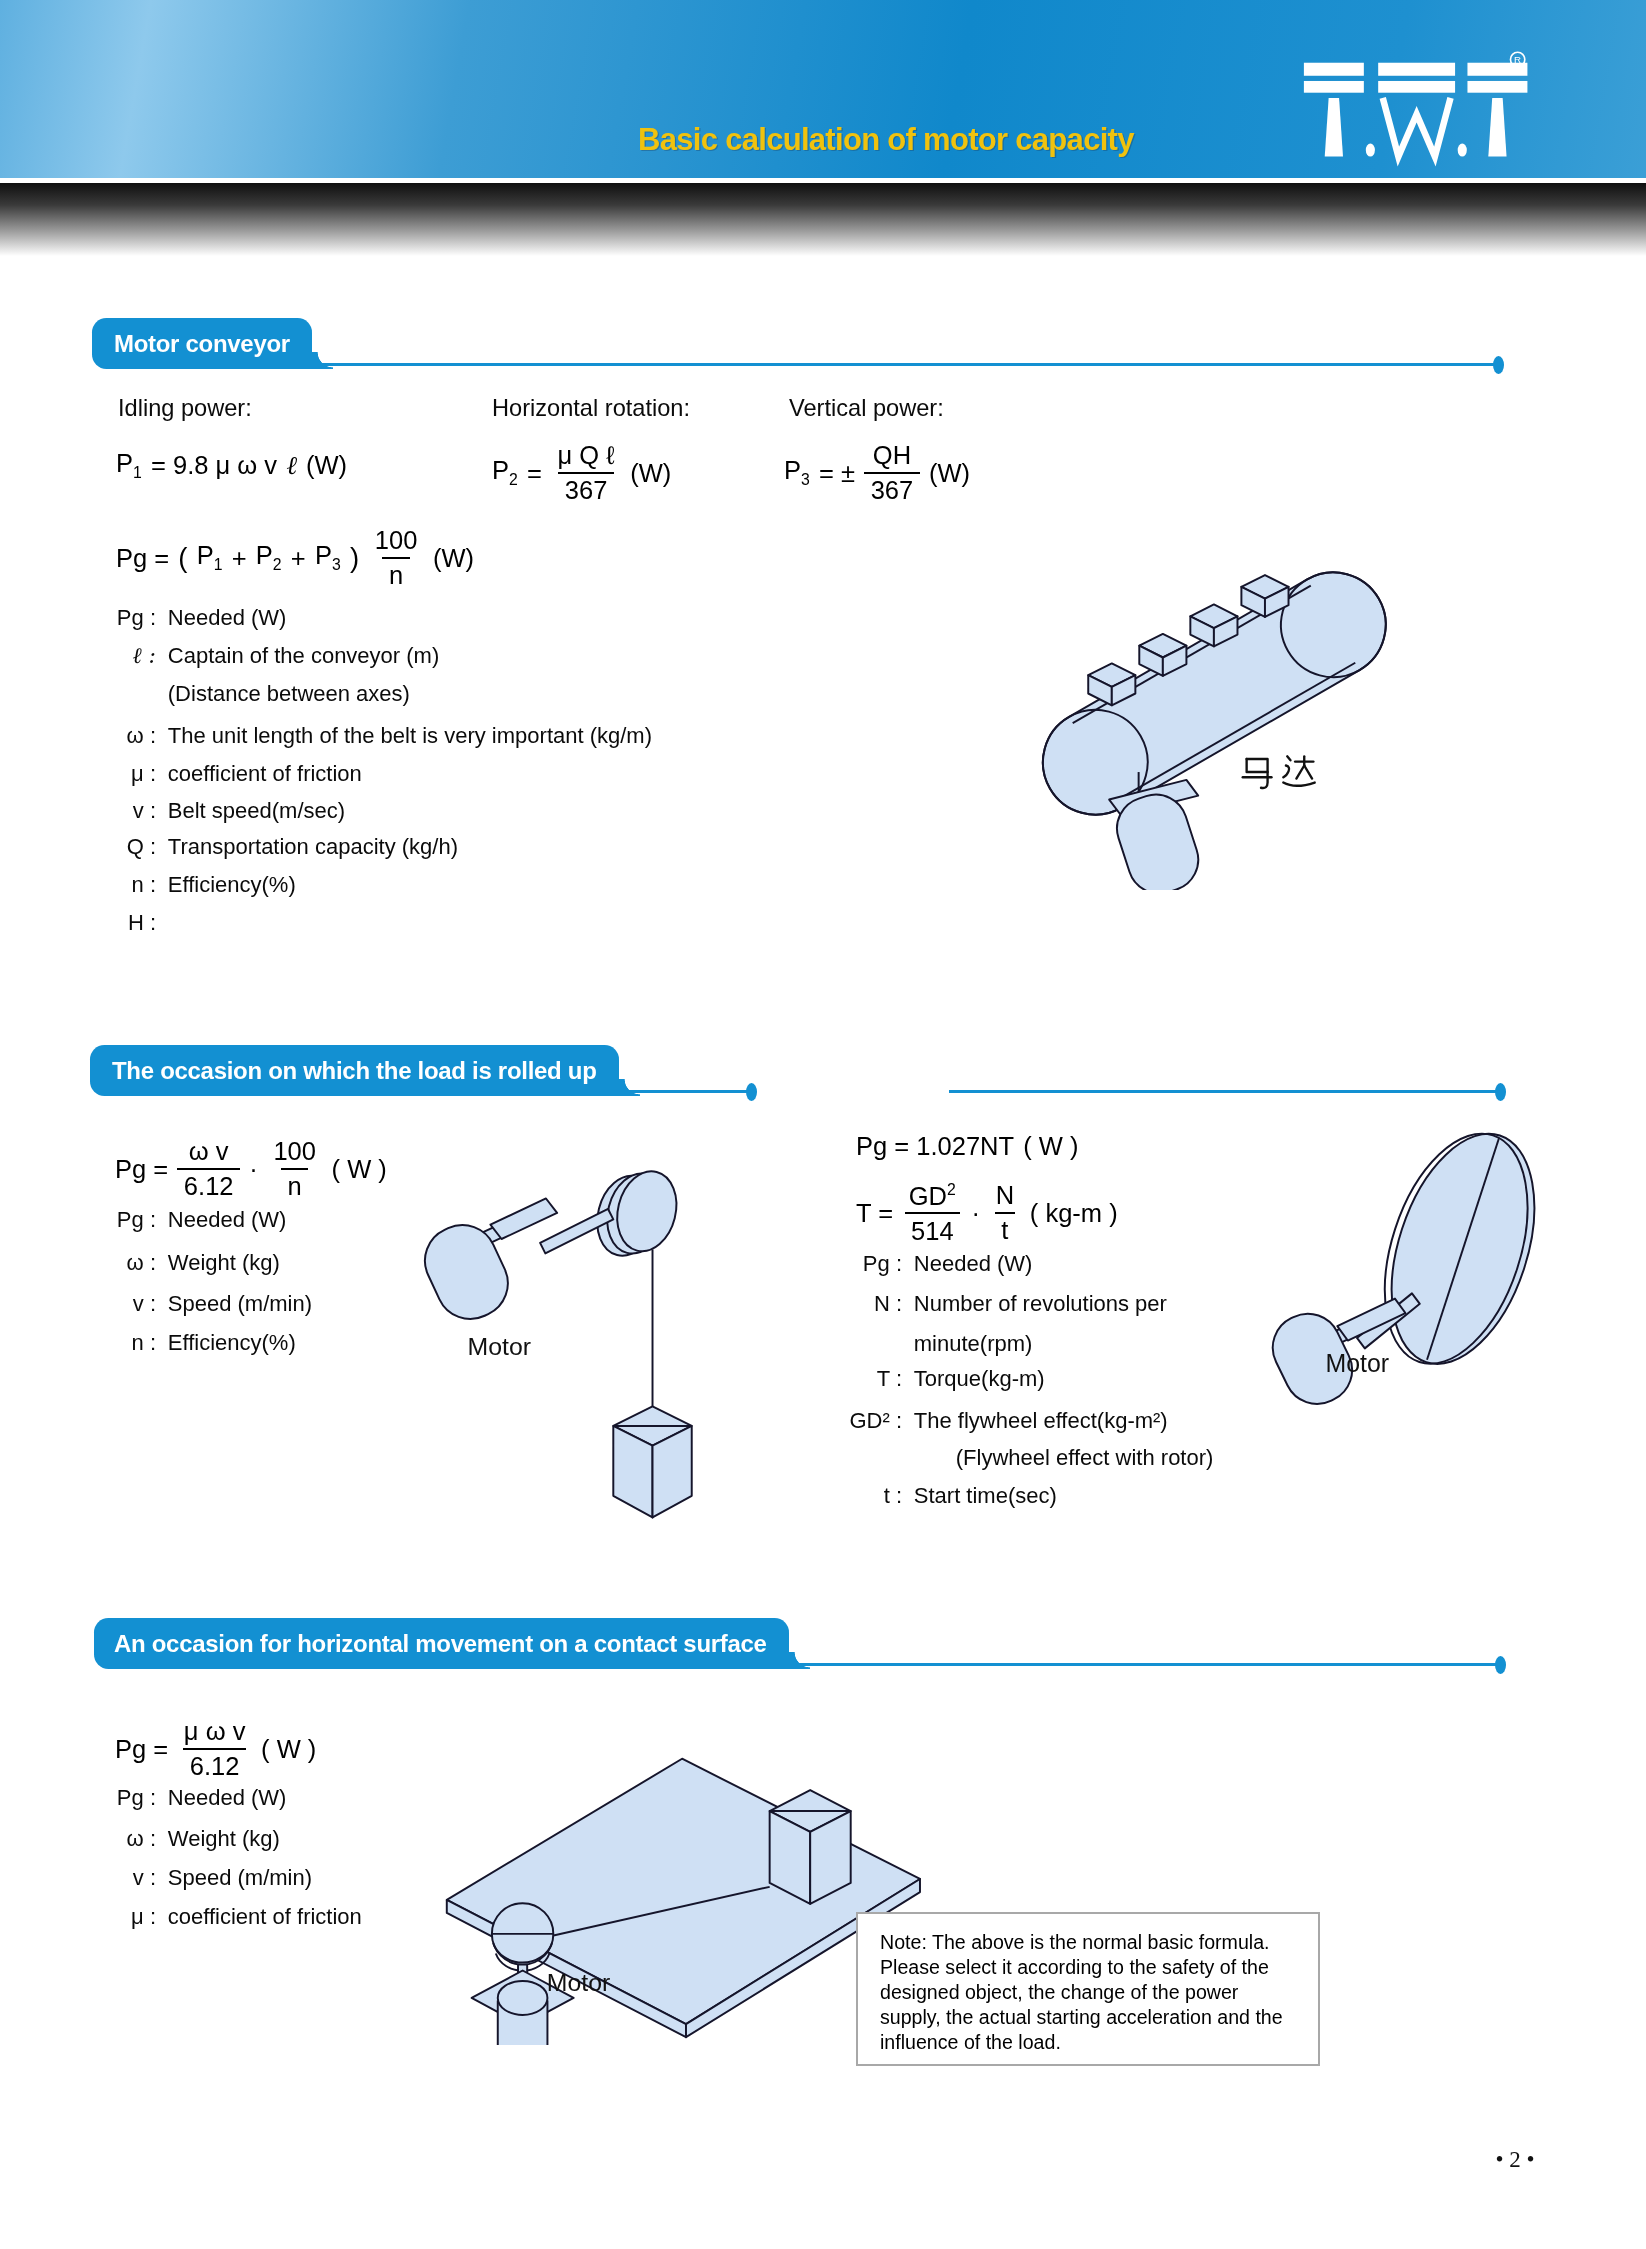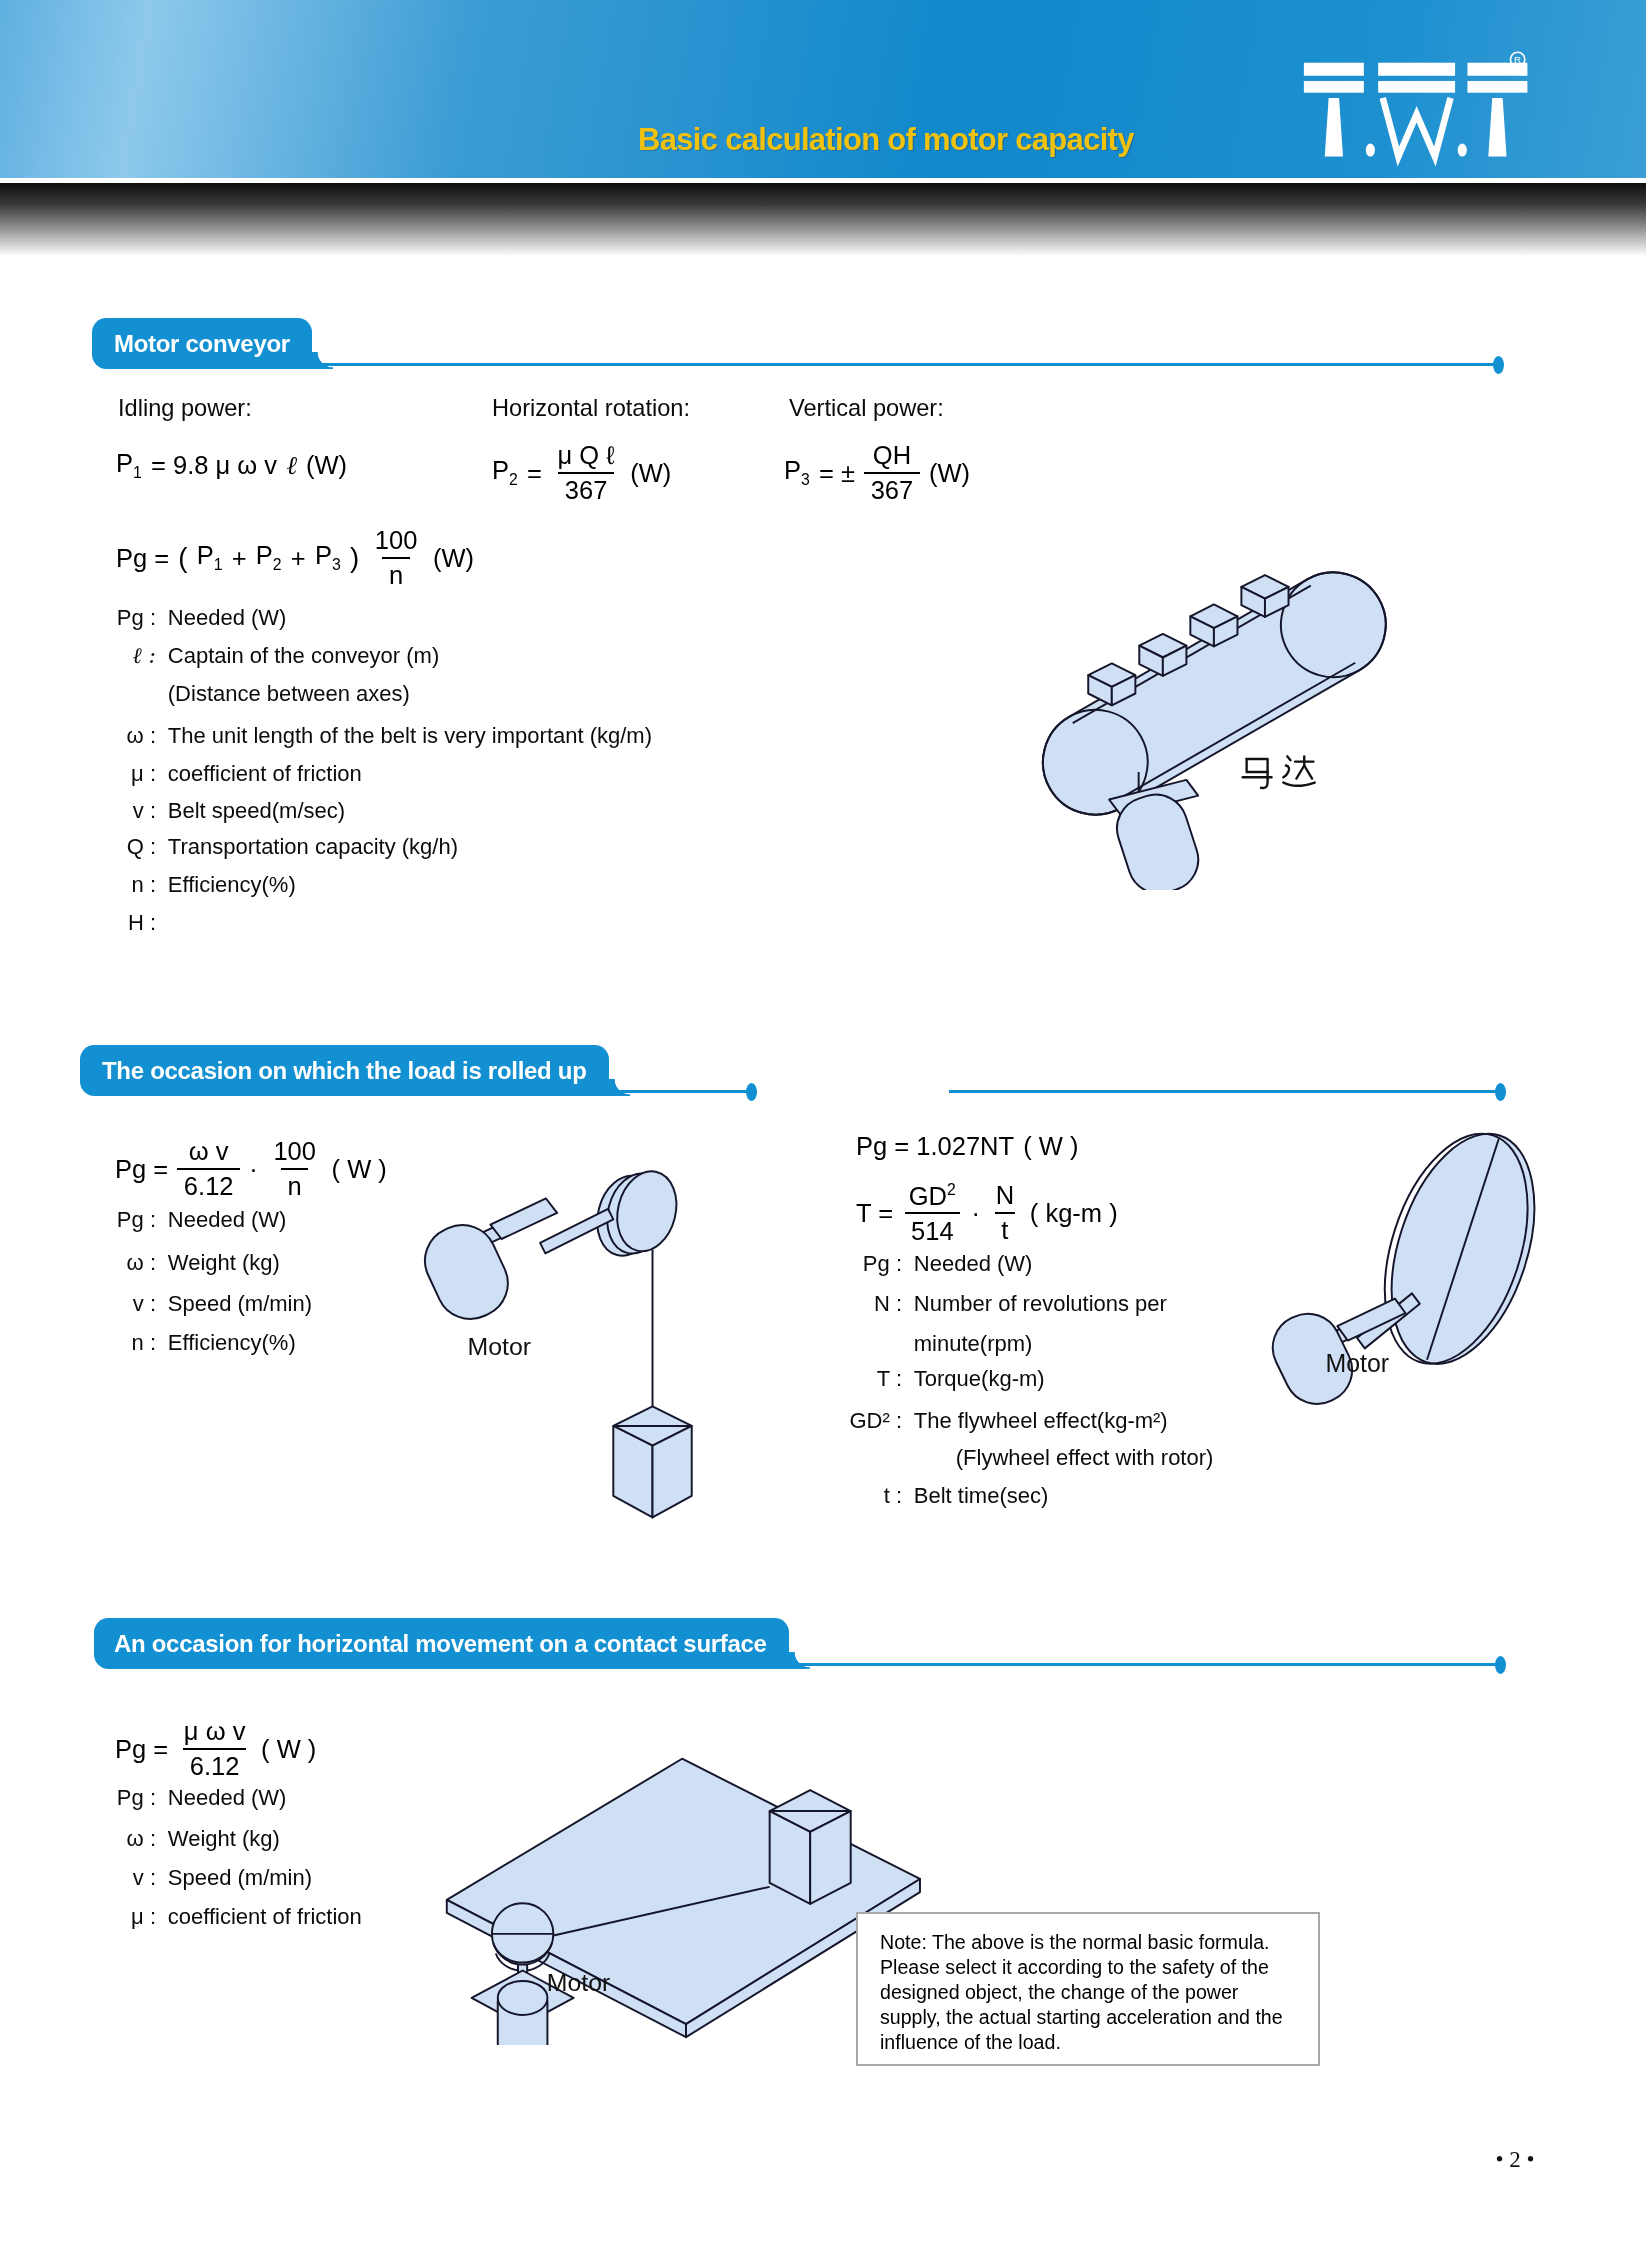--- a/index.html
+++ b/index.html
@@ -210,21 +210,21 @@
         <path d="M34,18 L46,38"></path>
         <path d="M8,4 L13,10"></path>
         <path d="M6,18 Q13,20 10,27 Q7,34 2,36"></path>
         <path d="M2,44 Q20,54 50,44"></path>
       </g>
     </g>
   </svg>
 
   <div class="tabline" style="left:262px;top:1090px;width:490px;"></div>
   <div class="tabdot" style="left:746px;top:1083px;"></div>
-  <div class="tab" style="left:80px;top:1045px;">The occasion on which the load is rolled up</div>
+  <div class="tab" style="left:90px;top:1045px;">The occasion on which the load is rolled up</div>
 
   <div class="formula" style="left:115px;top:1120px;height:98px;">
     <span>Pg =</span>
     <span class="frac">
       <span class="num">ω v</span>
       <span class="den">6.12</span>
     </span>
     <span>·</span>
     <span class="frac">
       <span class="num">100</span>
@@ -277,21 +277,21 @@
     </span>
     <span>( kg-m )</span>
   </div>
 
   <div class="def" style="left:844px;top:1251px;"><span class="sym">Pg :</span><span>Needed (W)</span></div>
   <div class="def" style="left:844px;top:1291px;"><span class="sym">N :</span><span>Number of revolutions per</span></div>
   <div class="def" style="left:844px;top:1331px;"><span class="sym"></span><span>minute(rpm)</span></div>
   <div class="def" style="left:844px;top:1366px;"><span class="sym">T :</span><span>Torque(kg-m)</span></div>
   <div class="def" style="left:844px;top:1408px;"><span class="sym">GD² :</span><span>The flywheel effect(kg-m²)</span></div>
   <div class="def" style="left:844px;top:1445px;"><span class="sym"></span><span class="indent2">(Flywheel effect with rotor)</span></div>
-  <div class="def" style="left:844px;top:1483px;"><span class="sym">t :</span><span>Belt time(sec)</span></div>
+  <div class="def" style="left:844px;top:1483px;"><span class="sym">t :</span><span>Start time(sec)</span></div>
 
   <svg class="ill" style="left:1201px;top:1131px;" width="380" height="311" viewBox="0 0 580 475">
     <g transform="rotate(18 400 180)">
       <ellipse cx="400" cy="180" rx="98" ry="182"></ellipse>
       <line x1="400" y1="2" x2="400" y2="358"></line>
       <ellipse class="nofill" cx="390" cy="183" rx="98" ry="182"></ellipse>
     </g>
     <polygon points="322,248 238,316 250,332 334,264"></polygon>
     <polygon points="196,310 284,268 296,284 208,326"></polygon>
     <polygon points="208,298 296,256 312,278 224,320"></polygon>

